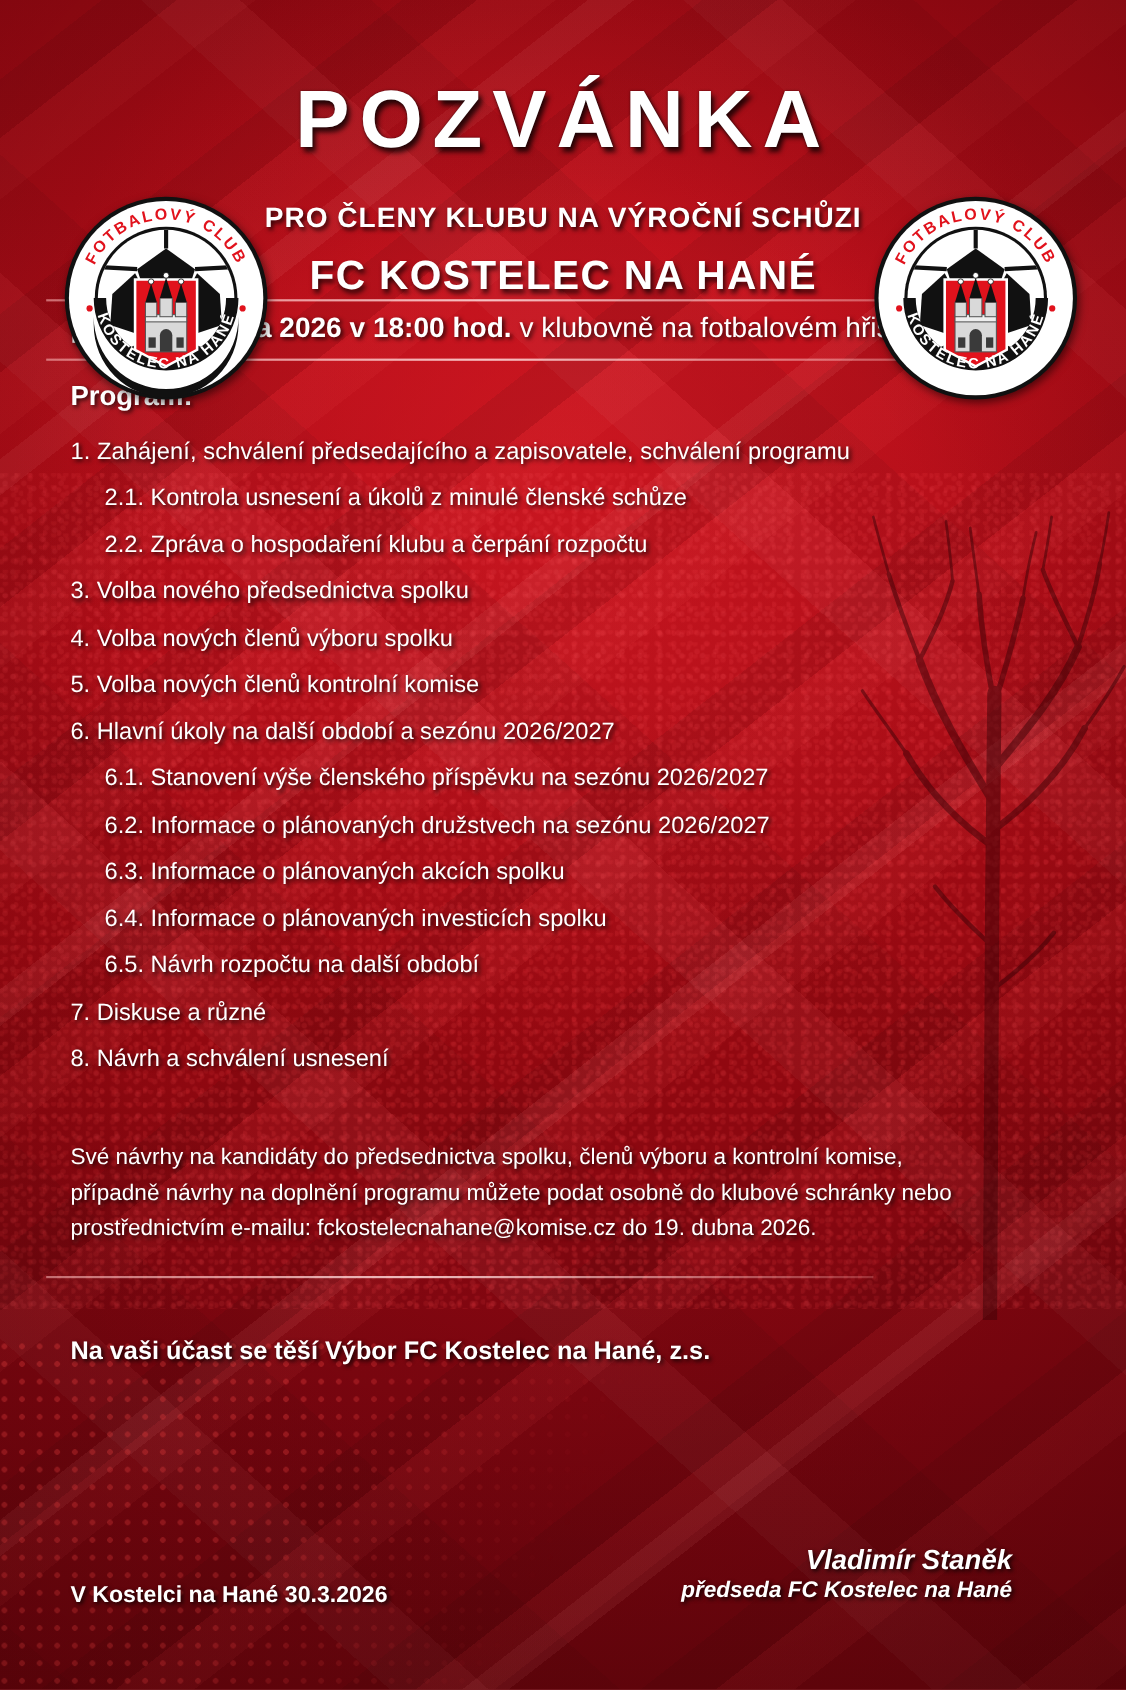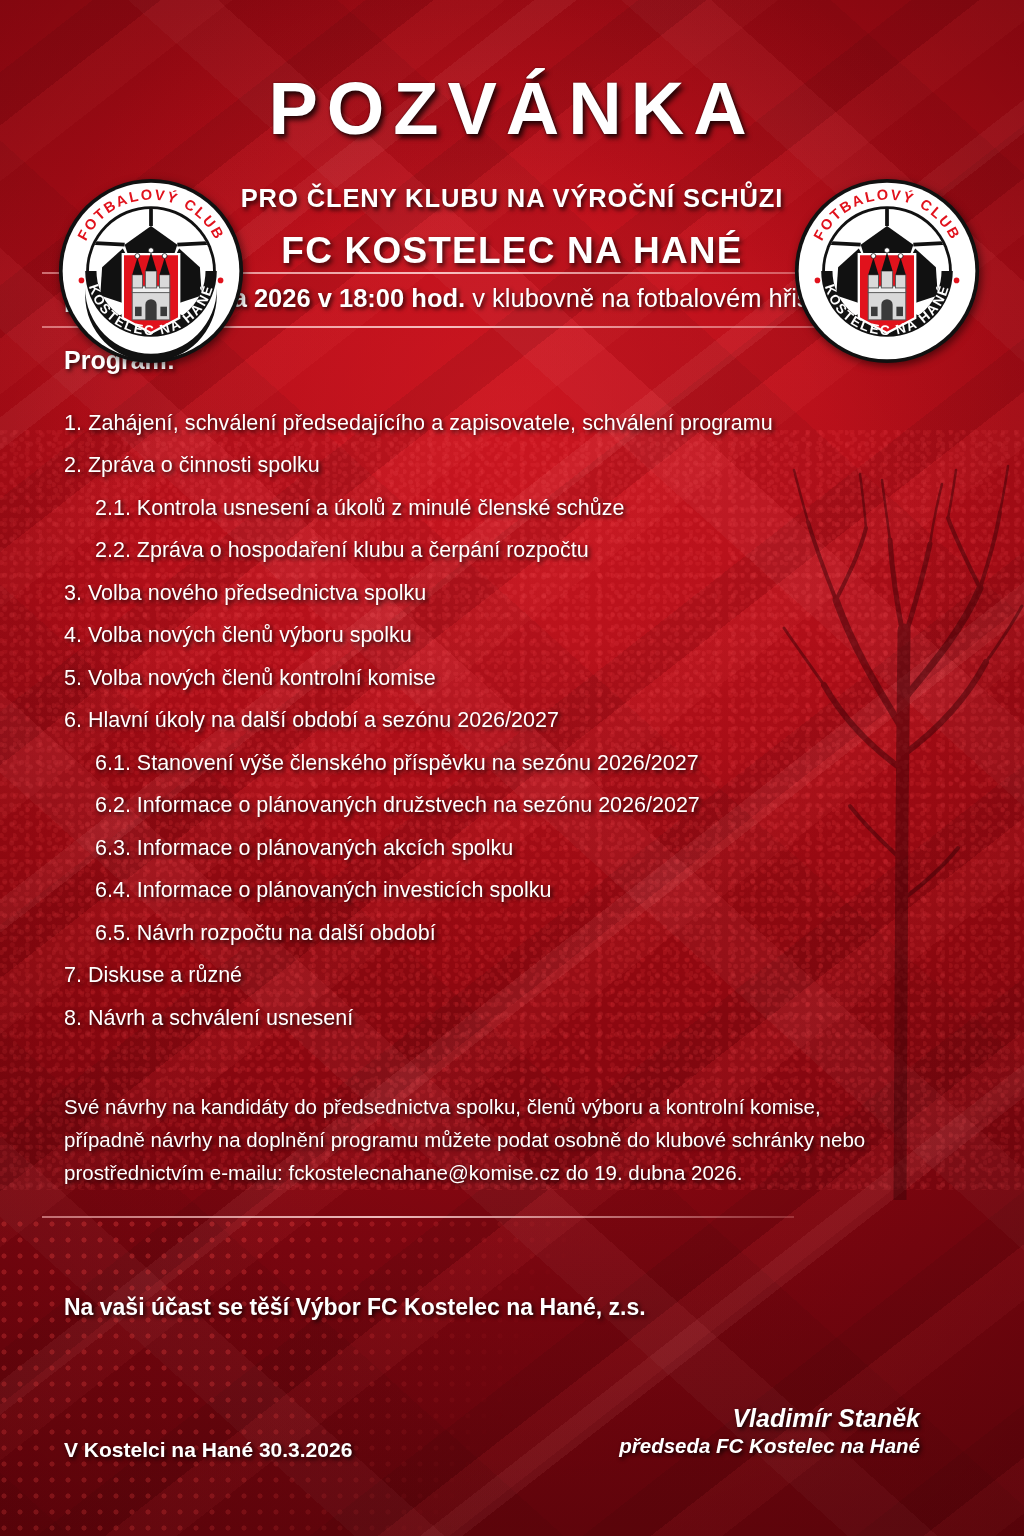--- a/index.html
+++ b/index.html
@@ -155,21 +155,21 @@
   }
   .datebar .b { font-weight:bold; }
   .datebar .n { font-weight:normal; }
 
   .program-head {
     margin-top:18px;
     font-size:25px; font-weight:bold; color:#fff;
     text-shadow:2px 2px 4px rgba(0,0,0,.8);
   }
 
-  .agenda { margin-top:38px; list-style:none; }
+  .agenda { margin-top:25px; list-style:none; }
   .agenda li {
     font-size:21.5px; color:#fff;
     line-height:1.0;
     margin-bottom:21px;
     text-shadow:2px 2px 4px rgba(0,0,0,.85);
     white-space:nowrap;
   }
   .agenda li.sub { padding-left:31px; }
   .agenda li.first { letter-spacing:.1px; }
 
@@ -177,21 +177,21 @@
     margin-top:62px;
     font-size:20.5px; color:#fff; line-height:1.60;
     text-shadow:2px 2px 4px rgba(0,0,0,.85);
     max-width:830px;
   }
   .notice .b { font-weight:normal; }
 
   .rule-wrap { margin-top:26px; }
 
   .thanks {
-    margin-top:76px;
+    margin-top:52px;
     font-size:23px; font-weight:bold; color:#fff;
     text-shadow:2px 2px 4px rgba(0,0,0,.85);
   }
 
   .footrow {
     position:absolute; left:0; right:0; bottom:0;
     height:200px; z-index:5;
   }
   .place {
     position:absolute; left:64px; bottom:74px;
@@ -381,21 +381,20 @@
     <div class="rule"></div>
     <div class="datebar">
       <span class="b">pátek 1. května 2026 v 18:00 hod.</span><span class="n"> v klubovně na fotbalovém hřišti</span>
     </div>
     <div class="rule"></div>
 
     <div class="program-head">Program:</div>
 
     <ul class="agenda" id="agenda-list">
         <li class="agenda-item first">1.   Zahájení, schválení předsedajícího a zapisovatele, schválení programu</li>
-        <li class="agenda-item">2. Zpráva o činnosti spolku</li>
         <li class="agenda-item sub">2.1. Kontrola usnesení a úkolů z minulé členské schůze</li>
         <li class="agenda-item sub">2.2. Zpráva o hospodaření klubu a čerpání rozpočtu</li>
         <li class="agenda-item">3. Volba nového předsednictva spolku</li>
         <li class="agenda-item">4. Volba nových členů výboru spolku</li>
         <li class="agenda-item">5. Volba nových členů kontrolní komise</li>
         <li class="agenda-item">6. Hlavní úkoly na další období a sezónu 2026/2027</li>
         <li class="agenda-item sub">6.1. Stanovení výše členského příspěvku na sezónu 2026/2027</li>
         <li class="agenda-item sub">6.2. Informace o plánovaných družstvech na sezónu 2026/2027</li>
         <li class="agenda-item sub">6.3. Informace o plánovaných akcích spolku</li>
         <li class="agenda-item sub">6.4. Informace o plánovaných investicích spolku</li>

